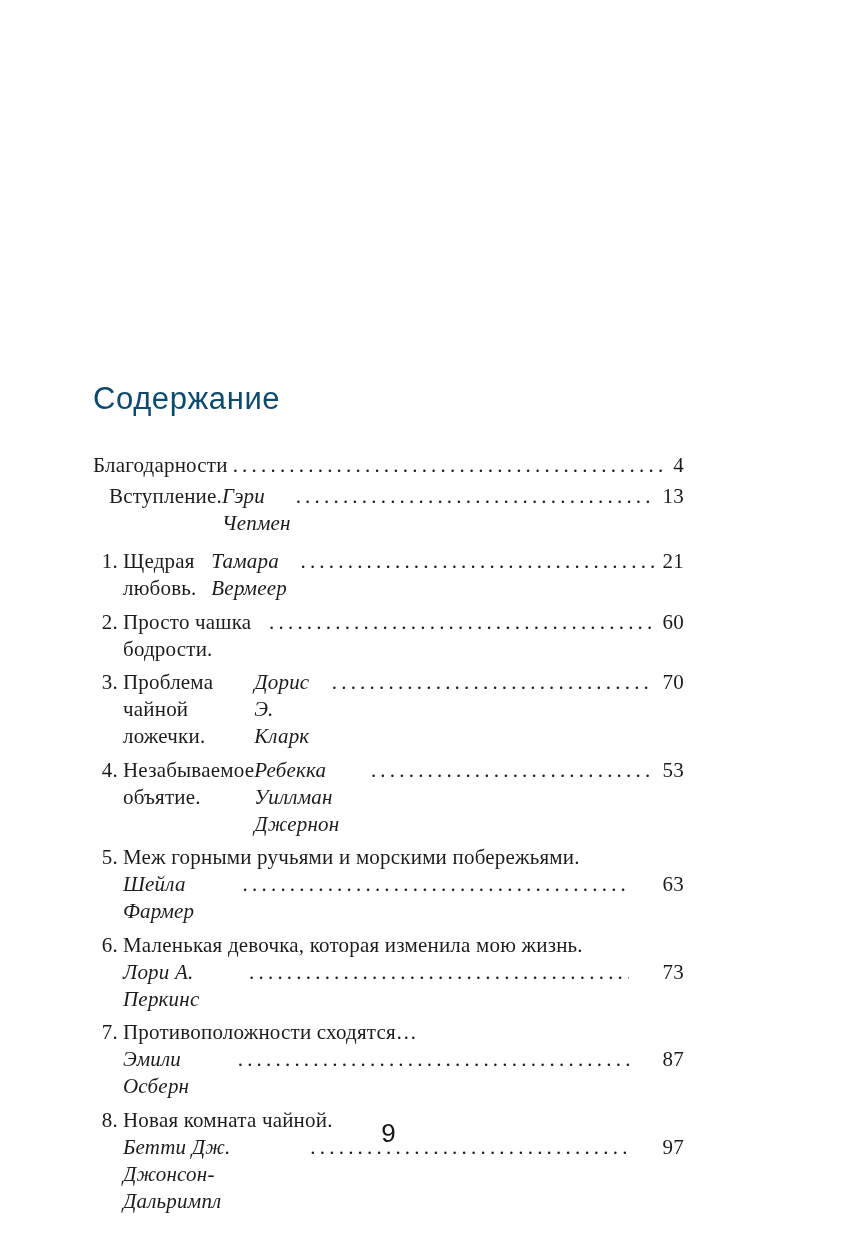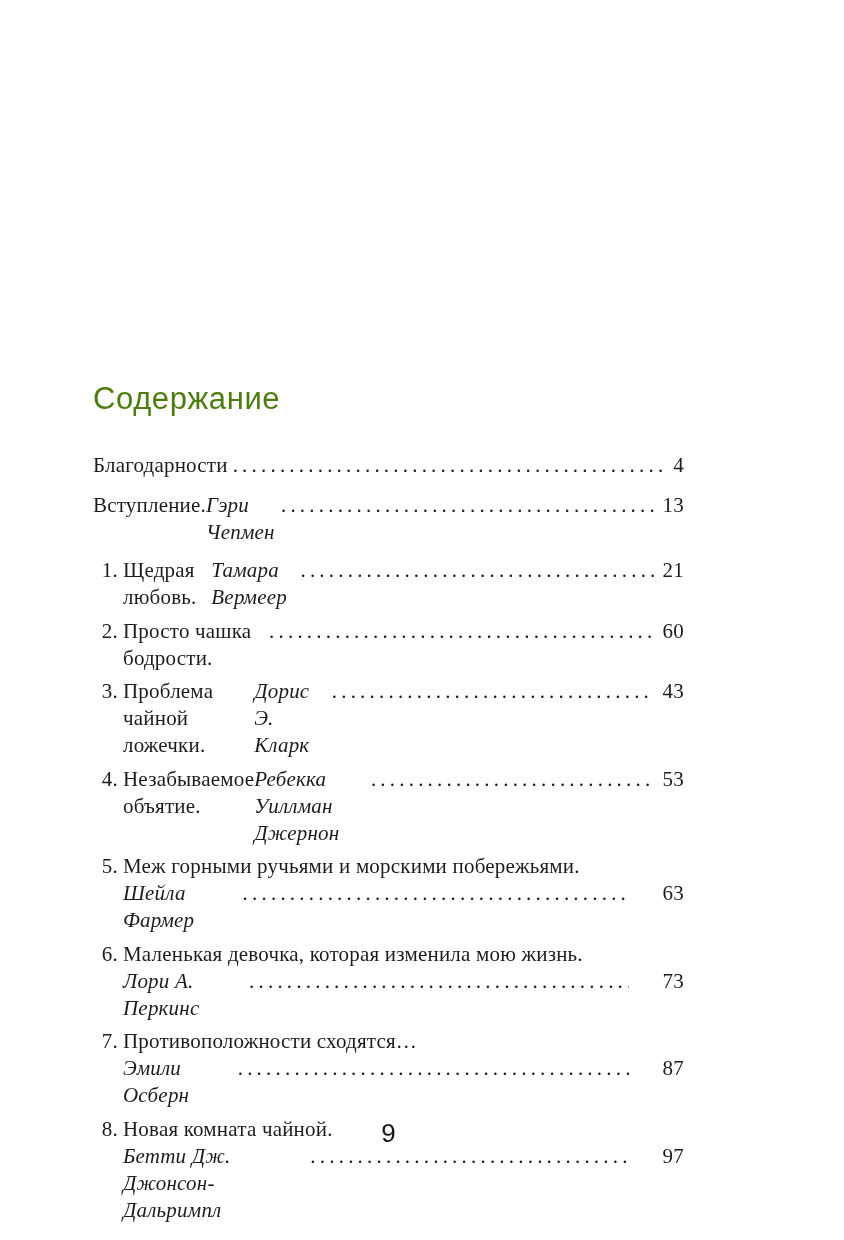--- a/index.html
+++ b/index.html
@@ -11,34 +11,34 @@
     font-family:"Liberation Serif", serif;
     overflow:hidden;
   }
   .page-title{
     position:absolute;
     left:93px;top:383px;
     font-family:"Liberation Sans", sans-serif;
     font-weight:400;
     font-size:31px;
     letter-spacing:0.6px;
-    color:#4d7c0f;
+    color:#0c4a6e;
     line-height:1;
   }
   .toc{
     position:absolute;
     left:93px;top:452px;
     width:591px;
     font-size:21px;
     line-height:27px;
     letter-spacing:0.2px;
   }
   .entry{margin-bottom:6.5px;}
-  .entry.sp-lg{margin-bottom:13px;}
-  .entry.sp-md{margin-bottom:11px;}
+  .entry.sp-lg{margin-bottom:4px;}
+  .entry.sp-md{margin-bottom:11px;margin-left:16px;}
   .line{display:flex;align-items:baseline;}
   .line.cont{padding-left:30px;gap:25px;}
   .num{
     flex:0 0 auto;
     width:25px;margin-right:5px;
     text-align:right;
     white-space:pre;
   }
   .reg{white-space:pre-wrap;}
   .ital{font-style:italic;white-space:pre-wrap;}
@@ -107,21 +107,21 @@
           <span class="leader"></span>
           <span class="pnum">60</span>
         </div>
       </div>
       <div class="entry">
         <div class="line">
           <span class="num">3.</span>
           <span class="reg">Проблема чайной ложечки. </span>
           <span class="ital">Дорис Э. Кларк</span>
           <span class="leader"></span>
-          <span class="pnum">43</span>
+          <span class="pnum">70</span>
         </div>
       </div>
       <div class="entry">
         <div class="line">
           <span class="num">4.</span>
           <span class="reg">Незабываемое объятие. </span>
           <span class="ital">Ребекка Уиллман Джернон</span>
           <span class="leader"></span>
           <span class="pnum">53</span>
         </div>

